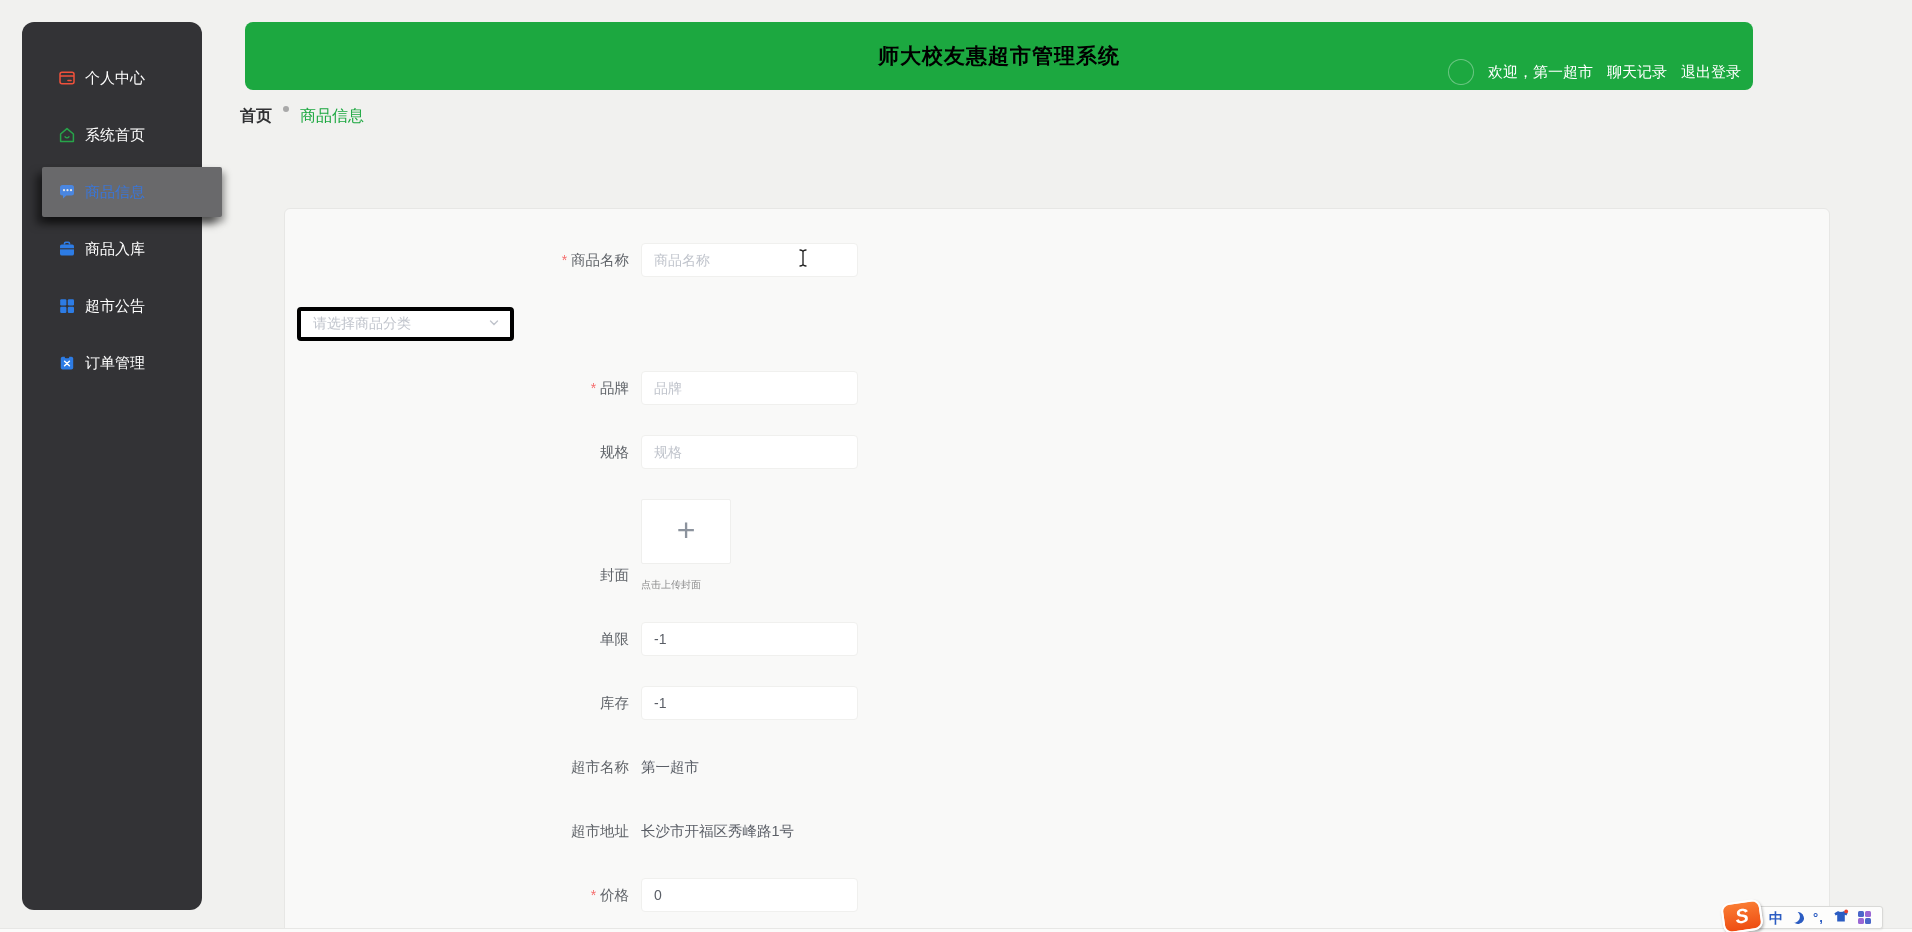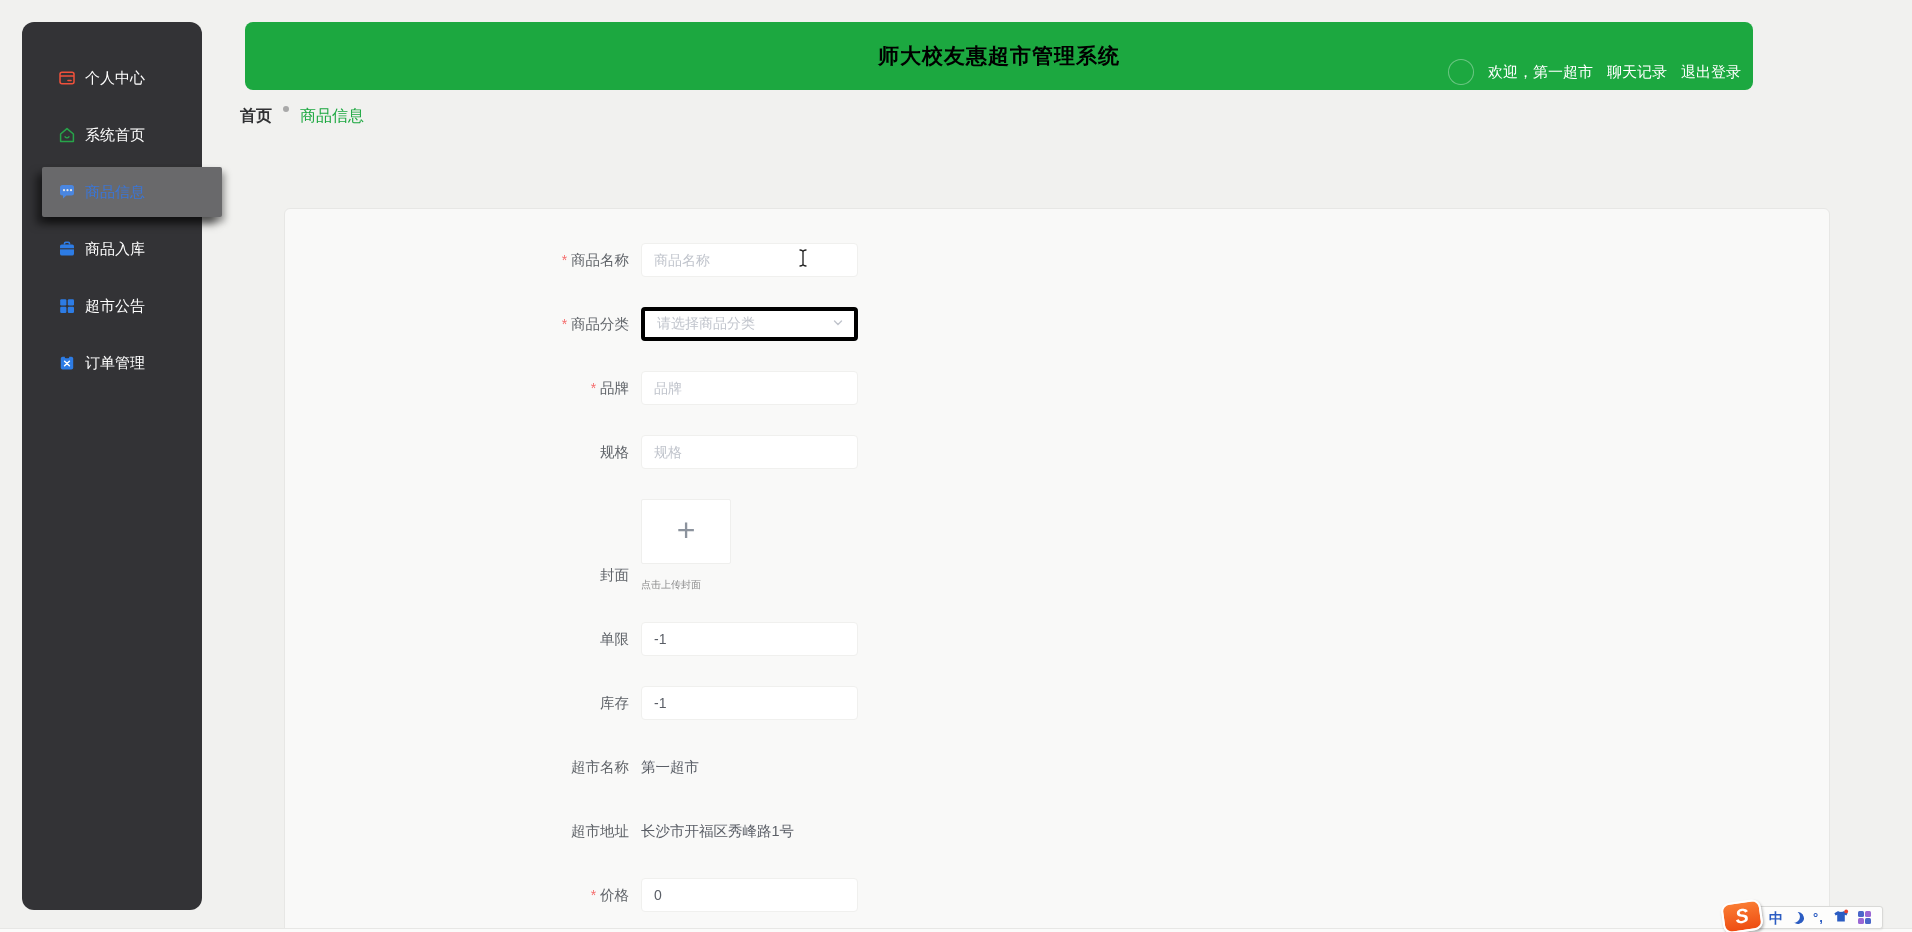--- a/index.html
+++ b/index.html
@@ -271,21 +271,20 @@
 <main class="panel">
 
   <div class="frow">
     <label class="f-label req">商品名称</label>
     <div class="f-control">
       <input class="f-input" type="text" placeholder="商品名称" style="">
     </div>
   </div>
 
   <div class="frow">
-    <label class="f-label req">商品分类</label>
     <div class="f-control">
       <div class="f-select">
         <span class="sel-placeholder">请选择商品分类</span>
         <span>
           <svg width="12" height="12" viewBox="0 0 12 12">
               <path d="M2.5 4 L6 7.5 L9.5 4" stroke="#c0c4cc" stroke-width="1.4" fill="none" stroke-linecap="round"></path>
             </svg>
         </span>
       </div>
     </div>

